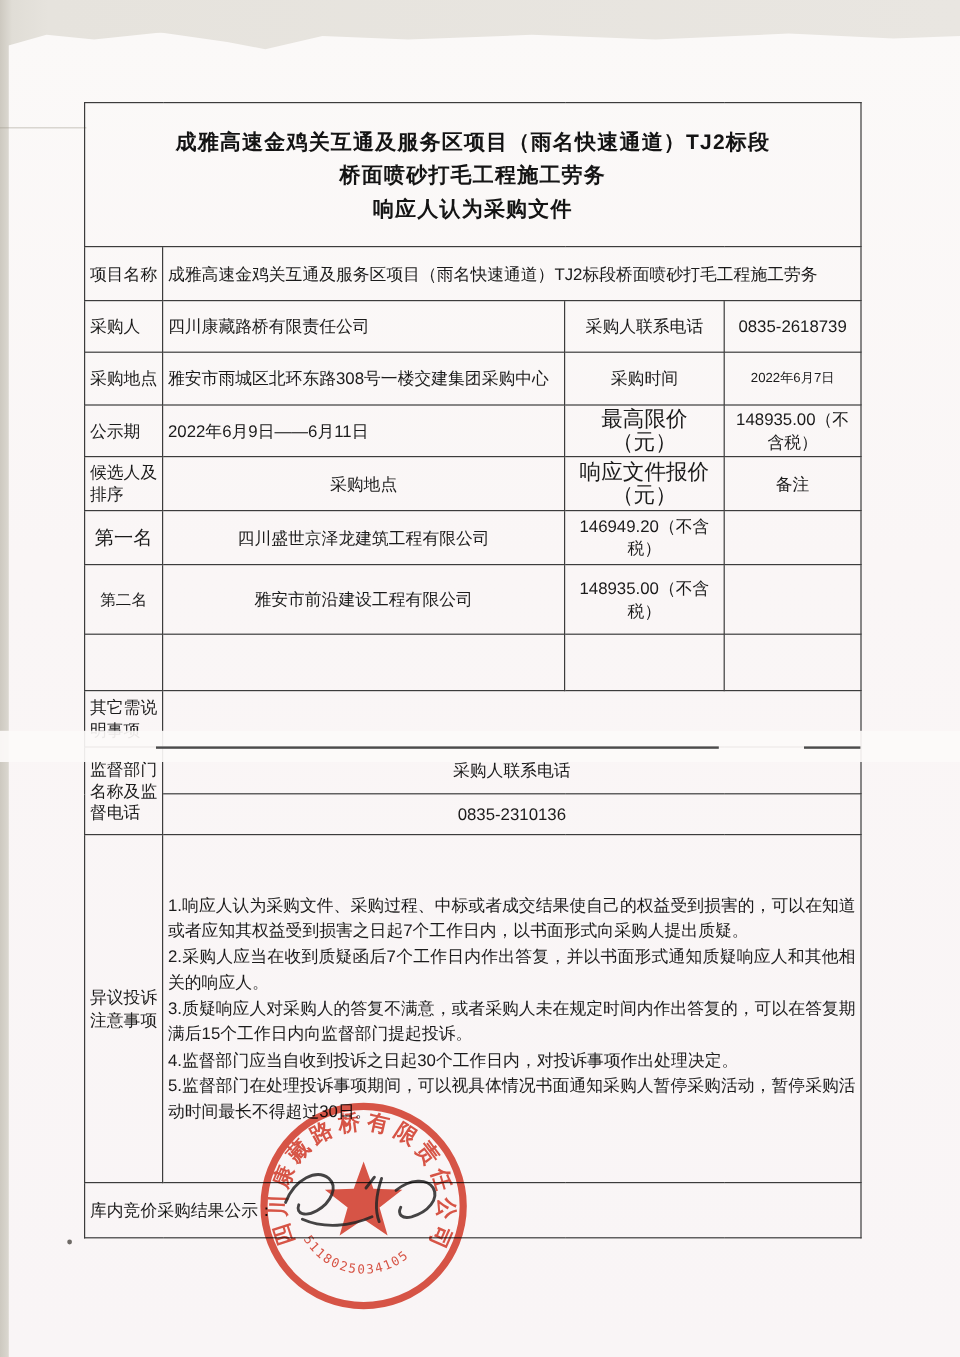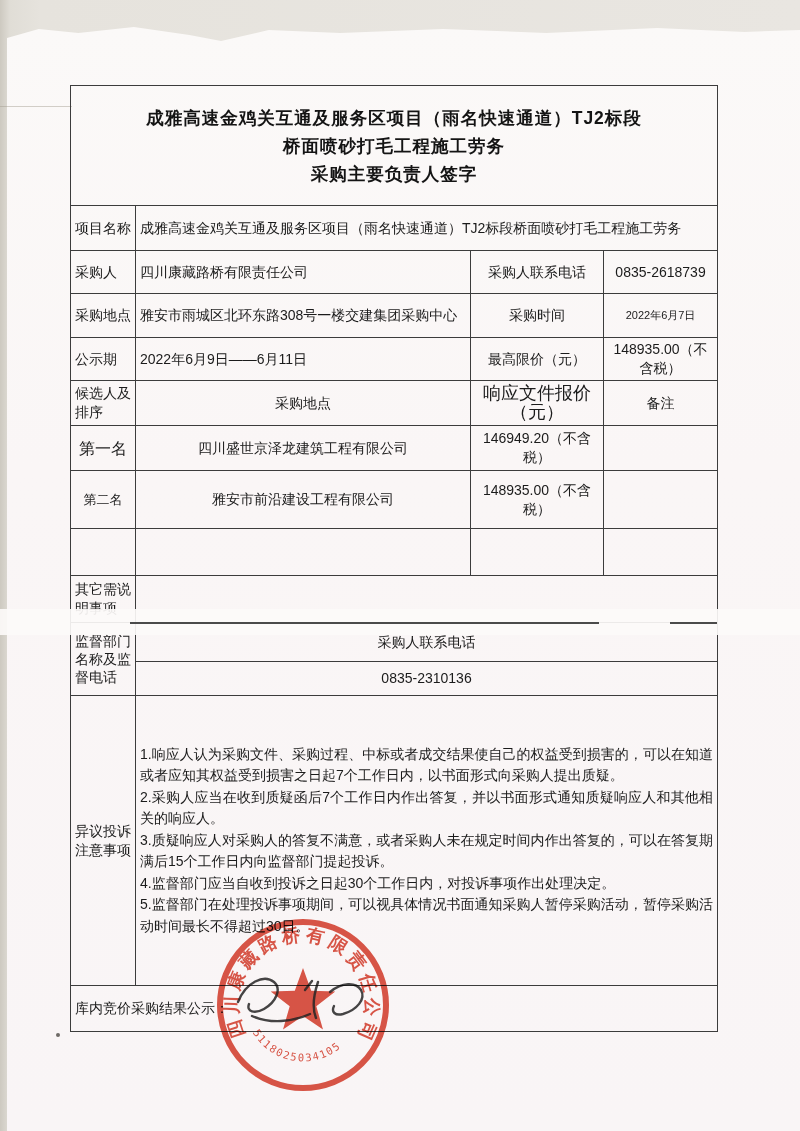--- a/index.html
+++ b/index.html
@@ -65,21 +65,21 @@
       <col style="width:335px">
       <col style="width:133px">
       <col style="width:114px">
     </colgroup>
 
   <tbody>
       <tr style="height:120px">
     <td colspan="4" class="title-cell">
       <div class="title-line">成雅高速金鸡关互通及服务区项目（雨名快速通道）TJ2标段</div>
       <div class="title-line">桥面喷砂打毛工程施工劳务</div>
-      <div class="title-line">采购主要负责人签字</div>
+      <div class="title-line">响应人认为采购文件</div>
     </td>
   </tr>
 
   <tr style="height:45px">
     <td class="lab">项目名称</td>
     <td colspan="3" class="name-val">成雅高速金鸡关互通及服务区项目（雨名快速通道）TJ2标段桥面喷砂打毛工程施工劳务</td>
   </tr>
 
   <tr style="height:43px">
     <td class="lab">采购人</td>
@@ -91,21 +91,21 @@
   <tr style="height:44px">
     <td class="lab">采购地点</td>
     <td class="name-val">雅安市雨城区北环东路308号一楼交建集团采购中心</td>
     <td class="ctr">采购时间</td>
     <td class="ctr" style="font-size:11px">2022年6月7日</td>
   </tr>
 
   <tr style="height:39px">
     <td class="lab">公示期</td>
     <td>2022年6月9日——6月11日</td>
-    <td class="ctr" style="font-size:14px">最高限价（元）</td>
+    <td class="ctr" style="font-size:18px">最高限价（元）</td>
     <td class="small-val">148935.00（不含税）</td>
   </tr>
 
   <tr style="height:45px">
     <td class="lab">候选人及排序</td>
     <td class="ctr">采购地点</td>
     <td class="ctr" style="font-size:18px">响应文件报价（元）</td>
     <td class="ctr">备注</td>
   </tr>
 

